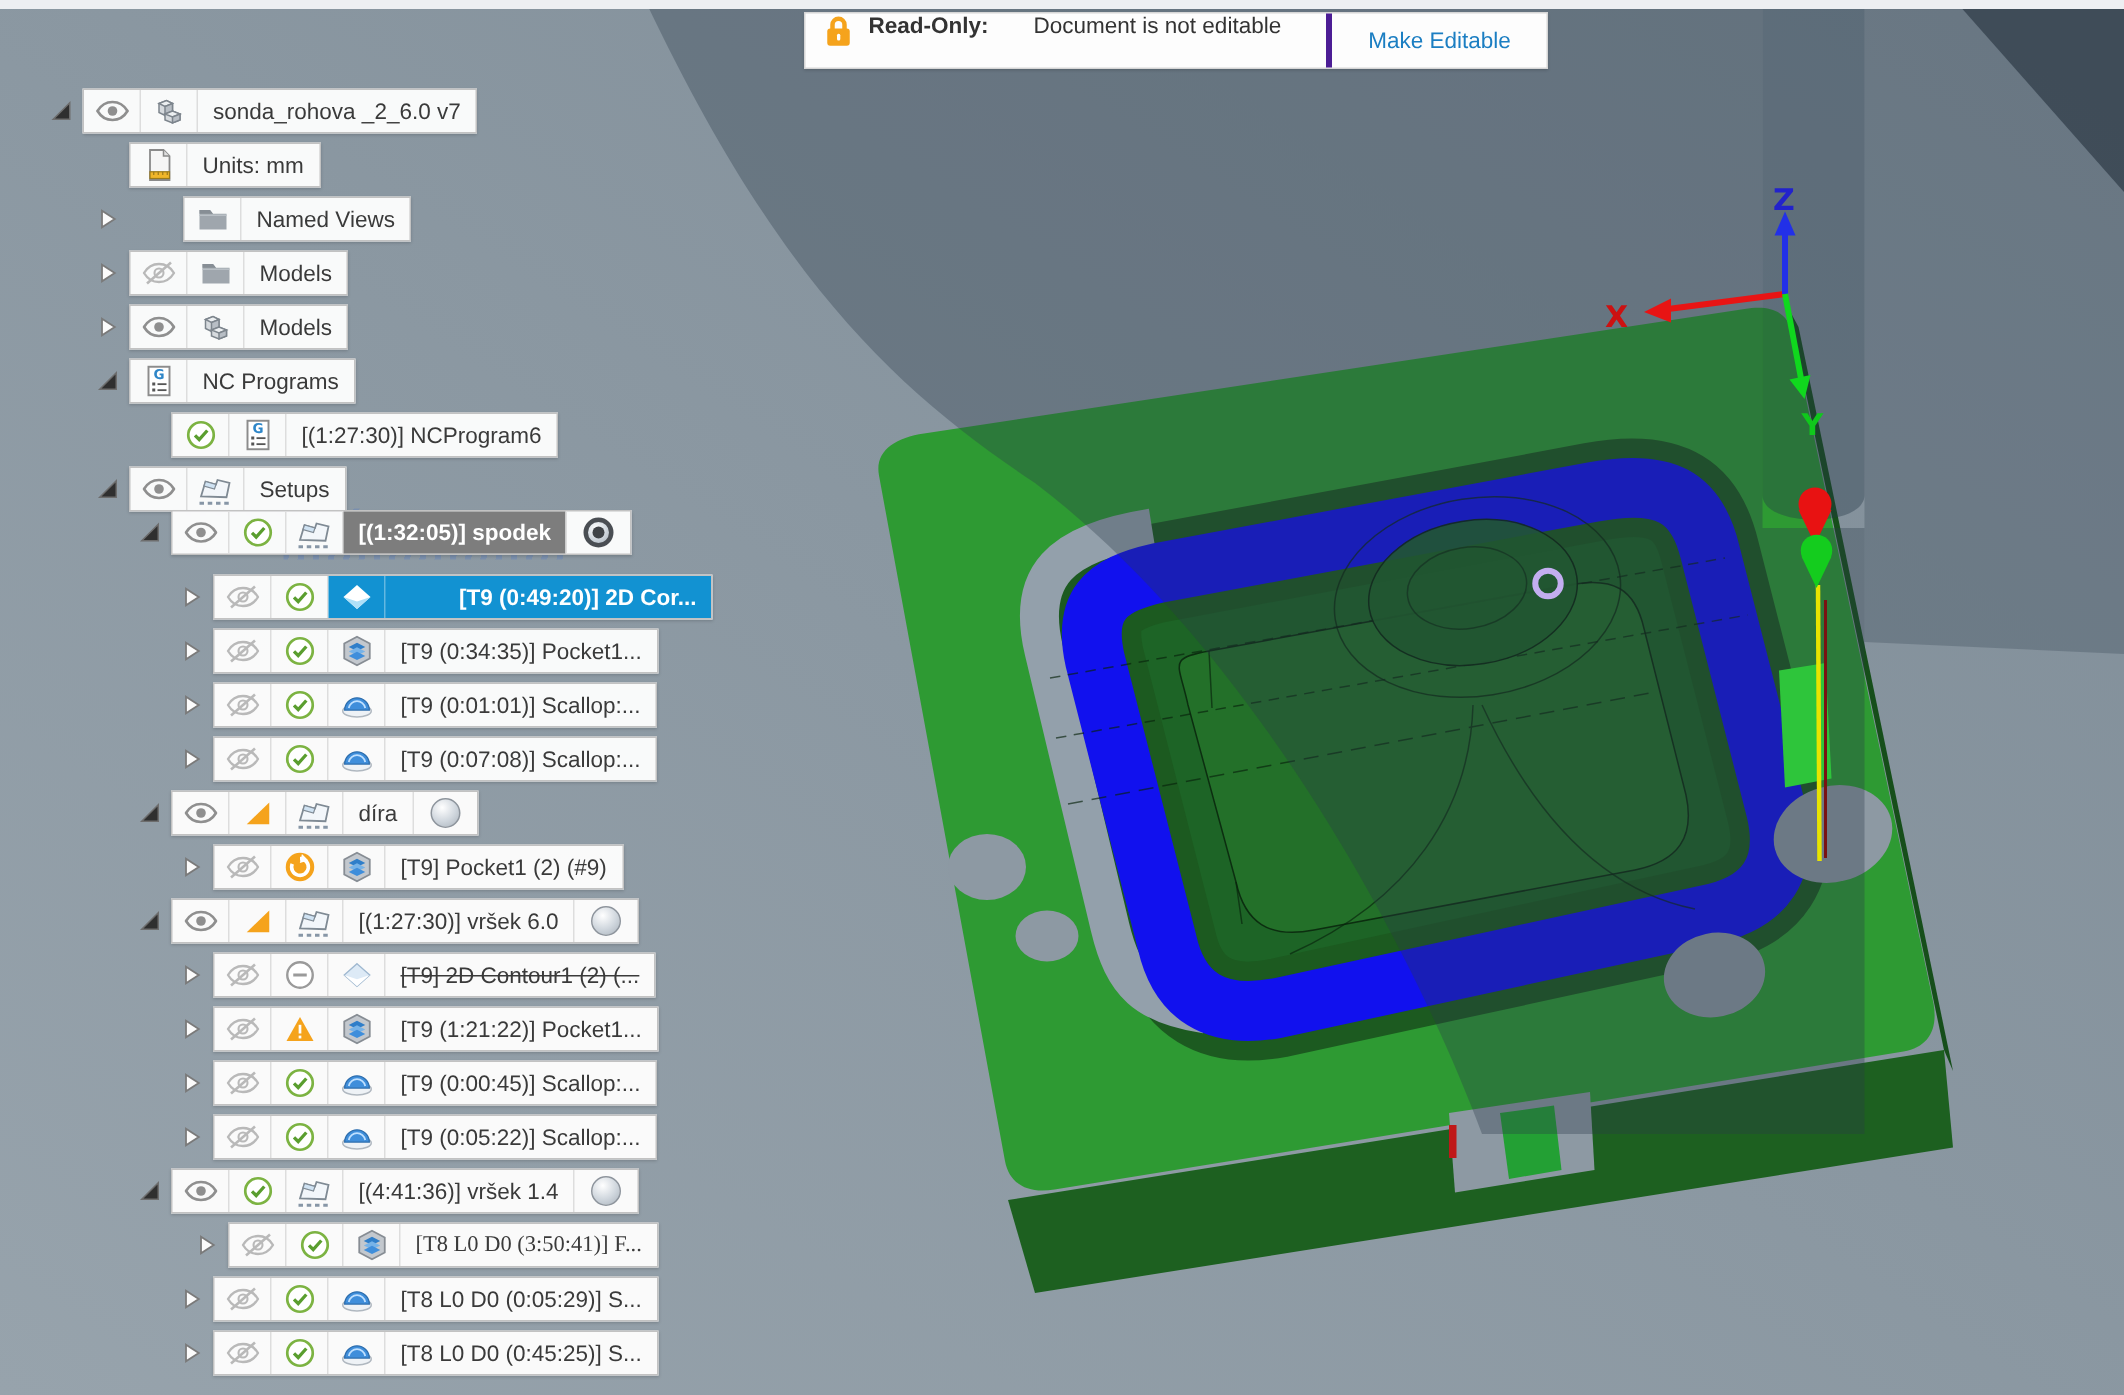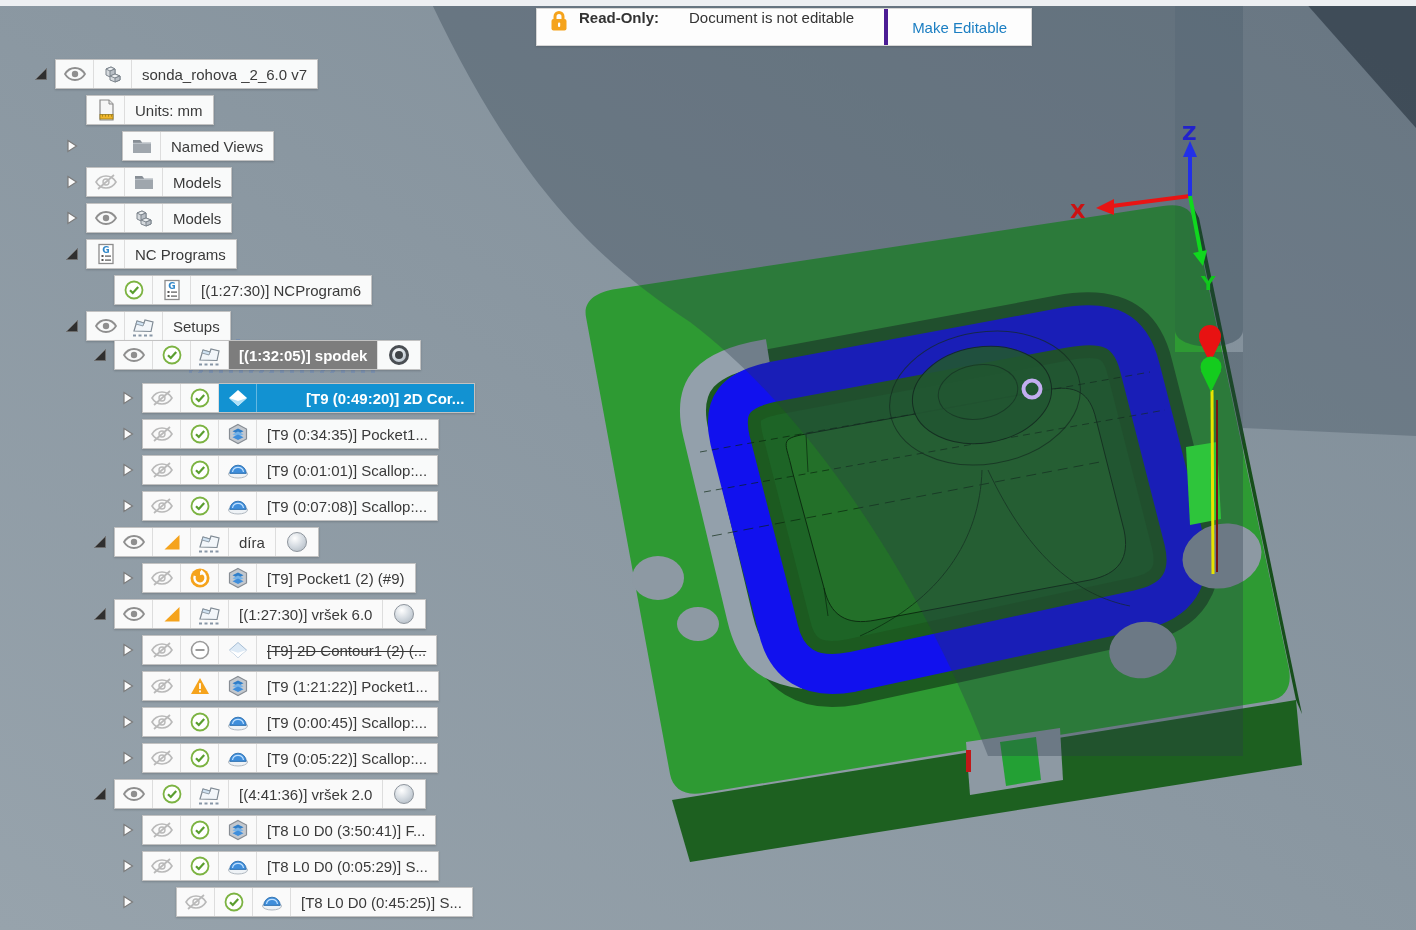--- a/index.html
+++ b/index.html
@@ -699,27 +699,27 @@
           </span>
           <span class="cell">
             <svg width="26" height="22" viewBox="0 0 26 22">
               <path d="M3 16 L6 6 L13 8 L14 5 L22 7 L20 16.5 Z" fill="#f2f6fa" stroke="#7f8a94" stroke-width="1.2"></path>
               <path d="M6 6 L13 8 L12 11 L5 9 Z" fill="#cfe2f2" stroke="#7f8a94" stroke-width="0.8"></path>
               <g stroke="#8796a6" stroke-width="2">
                 <path d="M2 20.5 h3 M7.5 20.5 h3 M13 20.5 h3 M18.5 20.5 h3"></path>
               </g>
             </svg>
           </span>
-          <span class="lbl">[(4:41:36)] vršek 2.0</span>
+          <span class="lbl">[(4:41:36)] vršek 1.4</span>
           <span class="radio-cell">
             <span class="radio"></span>
           </span>
         </div>
       </div>
-      <div class="trow" style="top: 809px; left: 121px;">
+      <div class="trow" style="top: 809px; left: 131px; font-family: Liberation Serif, serif;">
         <span class="twist"><svg width="14" height="14" viewBox="0 0 14 14">
             <path d="M3 1.5 L11.5 7 L3 12.5 Z" fill="#fbfbfb" stroke="#7a7a7a" stroke-width="1.2"></path>
           </svg></span>
         <div class="chip">
           <span class="cell">
             <svg width="22" height="16" viewBox="0 0 22 16">
               <path d="M11 2 C5.5 2 2.2 6 1 8 c1.2 2 4.5 6 10 6 s8.8-4 10-6 c-1.2-2-4.5-6-10-6z" fill="none" stroke="#b9b9b9" stroke-width="1.6"></path>
               <circle cx="11" cy="8" r="3" fill="none" stroke="#b9b9b9" stroke-width="1.4"></circle>
               <line x1="3" y1="15" x2="19" y2="1" stroke="#b9b9b9" stroke-width="1.7"></line>
             </svg>
@@ -762,21 +762,21 @@
           <span class="cell">
             <svg width="22" height="18" viewBox="0 0 22 18">
               <ellipse cx="11" cy="13" rx="9.5" ry="4" fill="#eef2f6" stroke="#b0b8c0" stroke-width="1"></ellipse>
               <path d="M2.8 12.4 a8.2 8.2 0 0 1 16.4 0 z" fill="#3f8edb" stroke="#2f6fae" stroke-width="0.9"></path>
               <path d="M5.5 11 a5.6 5.6 0 0 1 11 0" fill="none" stroke="#bfe0ff" stroke-width="1.2"></path>
             </svg>
           </span>
           <span class="lbl">[T8 L0 D0 (0:05:29)] S...</span>
         </div>
       </div>
-      <div class="trow" style="top: 881px; left: 121px; gap: 34px;">
+      <div class="trow" style="top: 881px; left: 121px;">
         <span class="twist"><svg width="14" height="14" viewBox="0 0 14 14">
             <path d="M3 1.5 L11.5 7 L3 12.5 Z" fill="#fbfbfb" stroke="#7a7a7a" stroke-width="1.2"></path>
           </svg></span>
         <div class="chip">
           <span class="cell">
             <svg width="22" height="16" viewBox="0 0 22 16">
               <path d="M11 2 C5.5 2 2.2 6 1 8 c1.2 2 4.5 6 10 6 s8.8-4 10-6 c-1.2-2-4.5-6-10-6z" fill="none" stroke="#b9b9b9" stroke-width="1.6"></path>
               <circle cx="11" cy="8" r="3" fill="none" stroke="#b9b9b9" stroke-width="1.4"></circle>
               <line x1="3" y1="15" x2="19" y2="1" stroke="#b9b9b9" stroke-width="1.7"></line>
             </svg>

